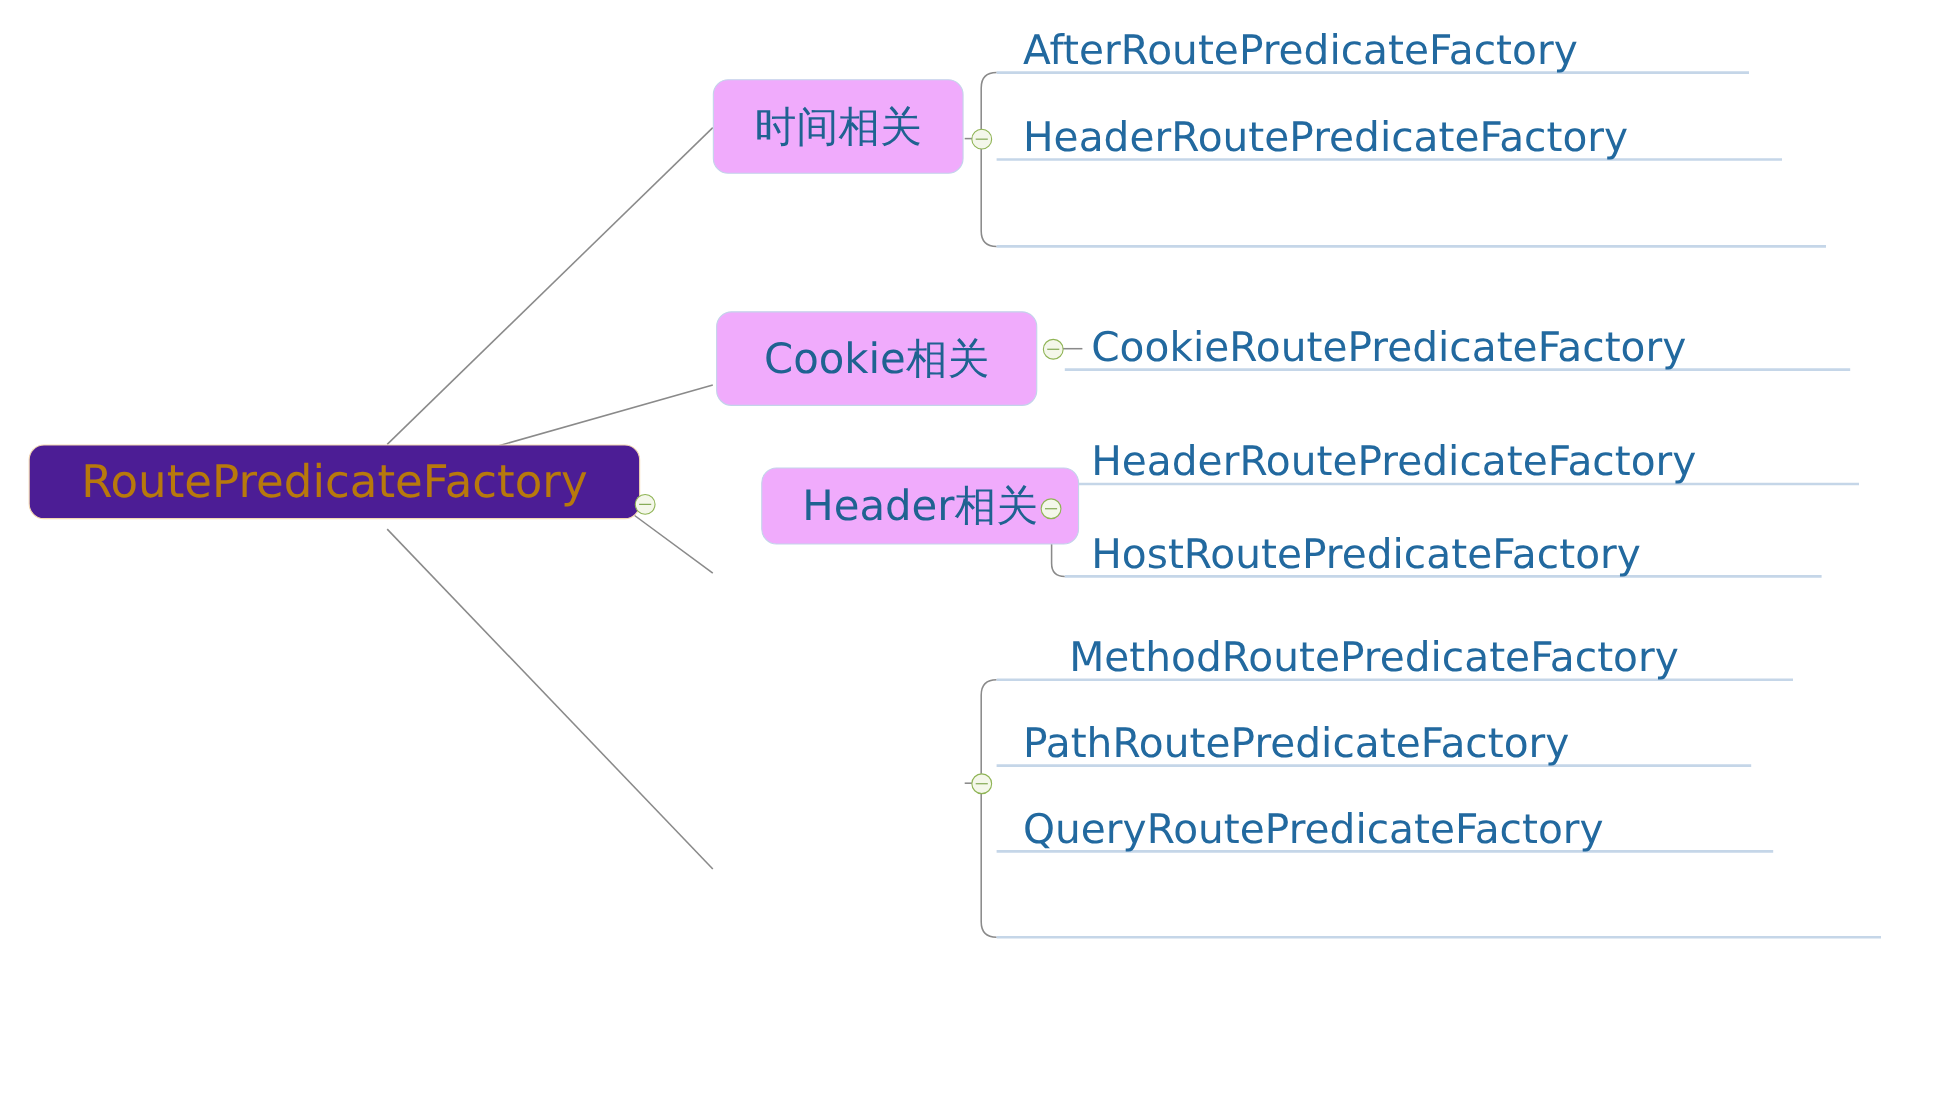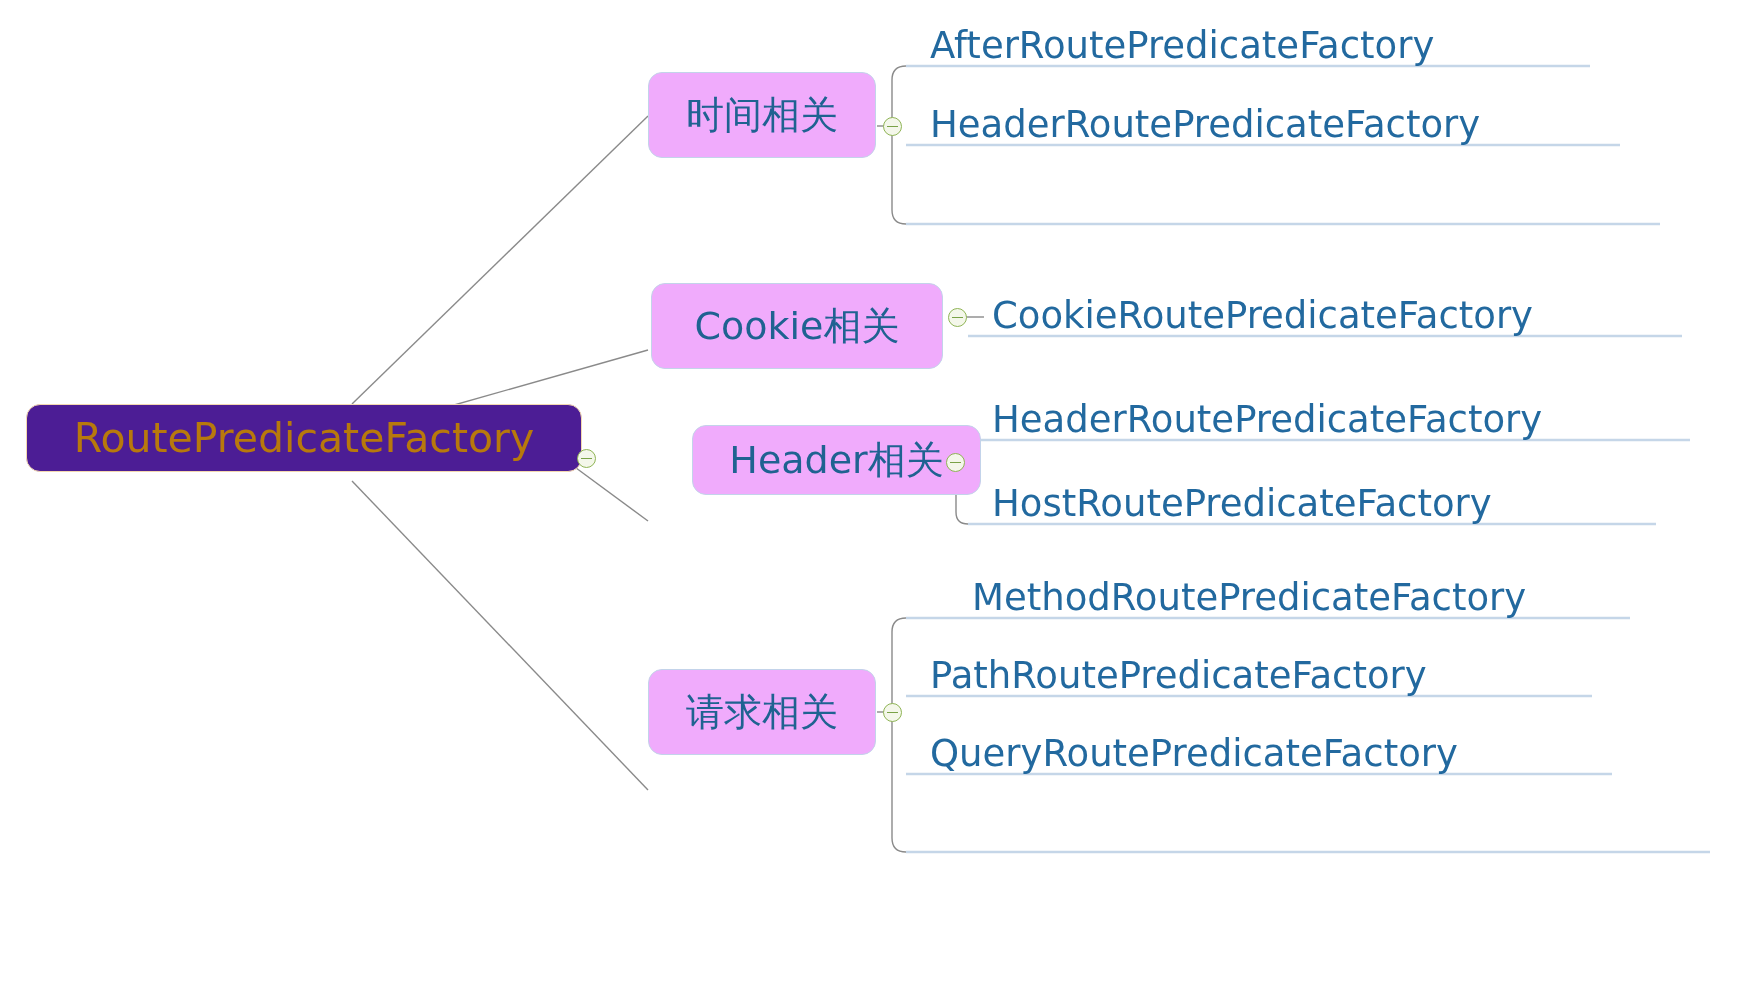--- a/index.html
+++ b/index.html
@@ -176,23 +176,20 @@
   </div>
   <div class="toggle" style="left:946px; top:453px;"></div>
 
   <div class="leaf-node" style="left:992px; top:388px; height:50px;">
     <span class="leaf-label">HeaderRoutePredicateFactory</span>
   </div>
   <div class="leaf-node" style="left:992px; top:472px; height:50px;">
     <span class="leaf-label">HostRoutePredicateFactory</span>
   </div>
 
-  <div class="branch-node" style="left:648px; top:669px; width:228px; height:86px;">
-    <span class="branch-label">请求相关</span>
-  </div>
   <div class="toggle" style="left:883px; top:703px;"></div>
 
   <div class="leaf-node" style="left:930px; top:566px; height:50px;margin-left:42px;">
     <span class="leaf-label">MethodRoutePredicateFactory</span>
   </div>
   <div class="leaf-node" style="left:930px; top:644px; height:50px;">
     <span class="leaf-label">PathRoutePredicateFactory</span>
   </div>
   <div class="leaf-node" style="left:930px; top:722px; height:50px;">
     <span class="leaf-label">QueryRoutePredicateFactory</span>

